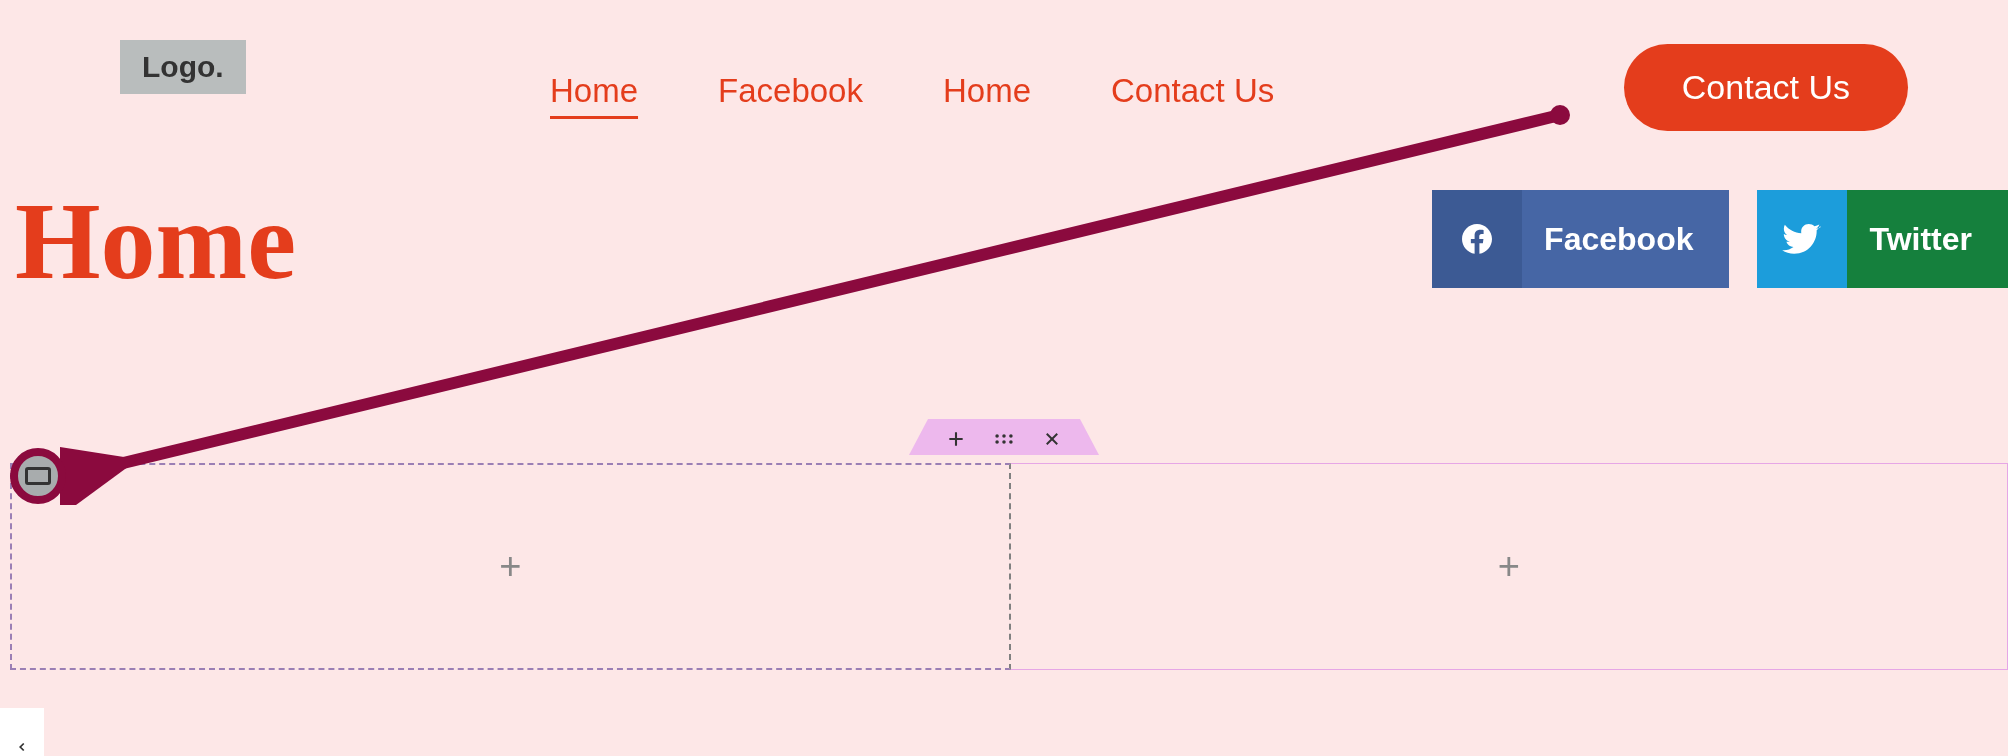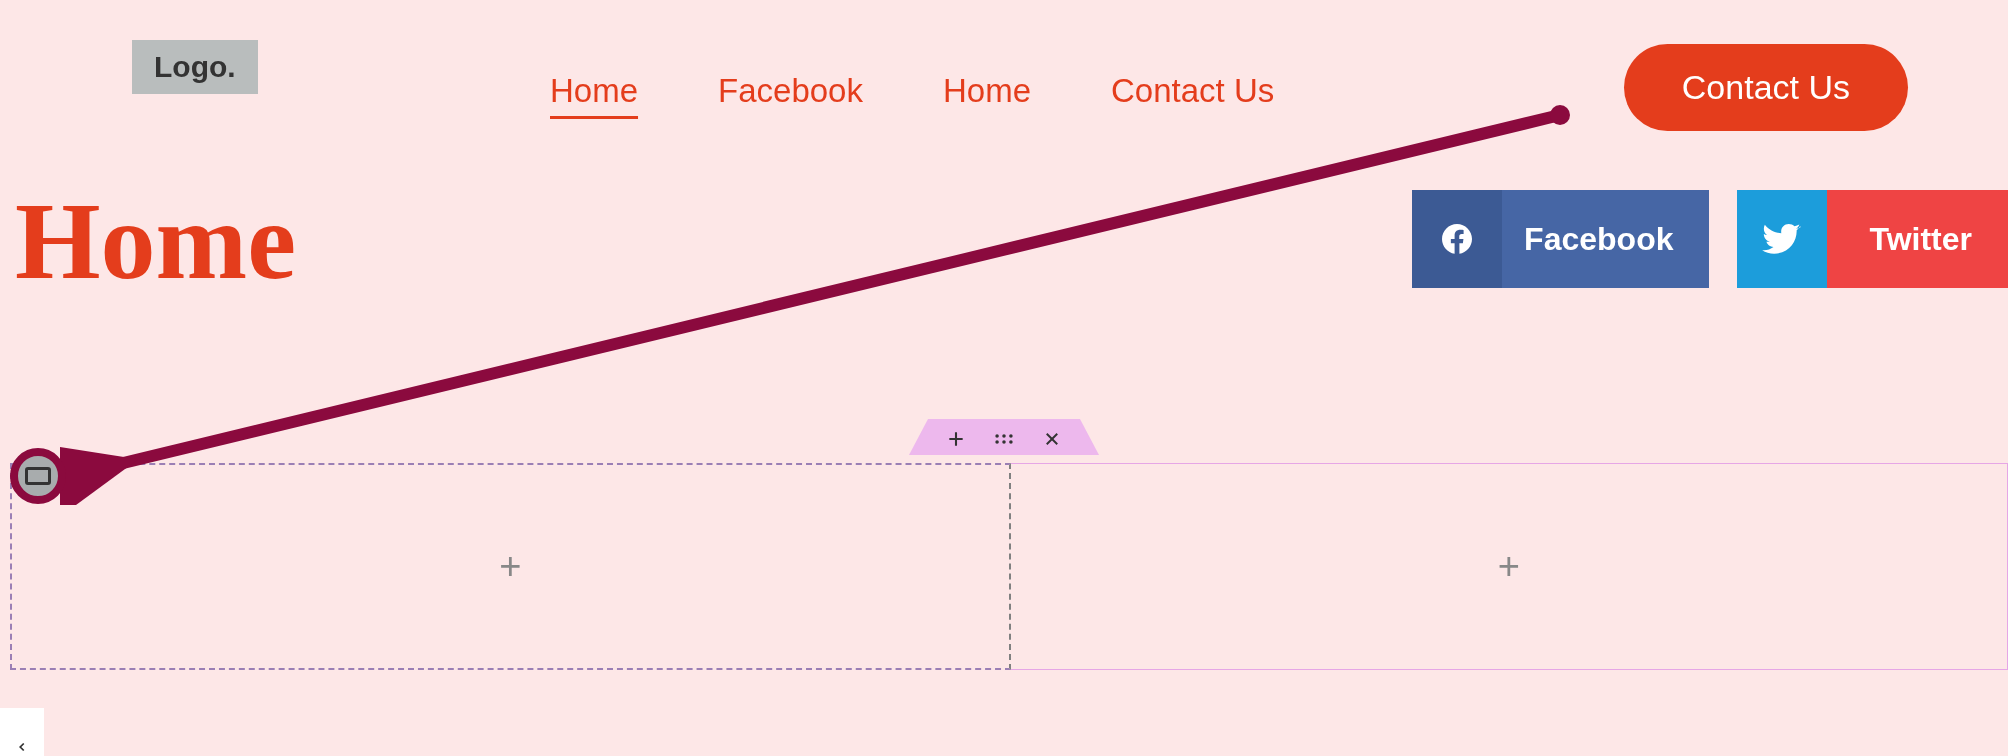--- a/index.html
+++ b/index.html
@@ -16,21 +16,20 @@
   align-items: center;
   justify-content: space-between;
   padding: 40px 100px 20px 120px;
 }
 .logo-box {
   background: #B9BDBD;
   padding: 10px 22px;
   font-weight: 700;
   font-size: 30px;
   color: #333;
-  margin-left: 12px;
 }
 .nav {
   display: flex;
   gap: 80px;
   position: absolute;
   left: 550px;
   top: 72px;
 }
 .nav-item {
   color: #E43D1C;
@@ -86,21 +85,21 @@
 .social-icon-wrap {
   width: 90px;
   height: 98px;
   display: flex;
   align-items: center;
   justify-content: center;
   margin-right: 22px;
 }
 .social-facebook { background: #4666A5; }
 .social-facebook .social-icon-wrap { background: #3C5A94; }
-.social-twitter { background: #ef4444; gap: 20px; }
+.social-twitter { background: #15803d; }
 .social-twitter .social-icon-wrap { background: #1C9DDB; }
 .social-linkedin { background: #1179B0; }
 .social-linkedin .social-icon-wrap { background: #0F6D9E; }
 .editor-tab {
   position: absolute;
   left: 50%;
   transform: translateX(-50%);
   top: 419px;
   background: #EDB8ED;
   border-radius: 12px 12px 0 0;

